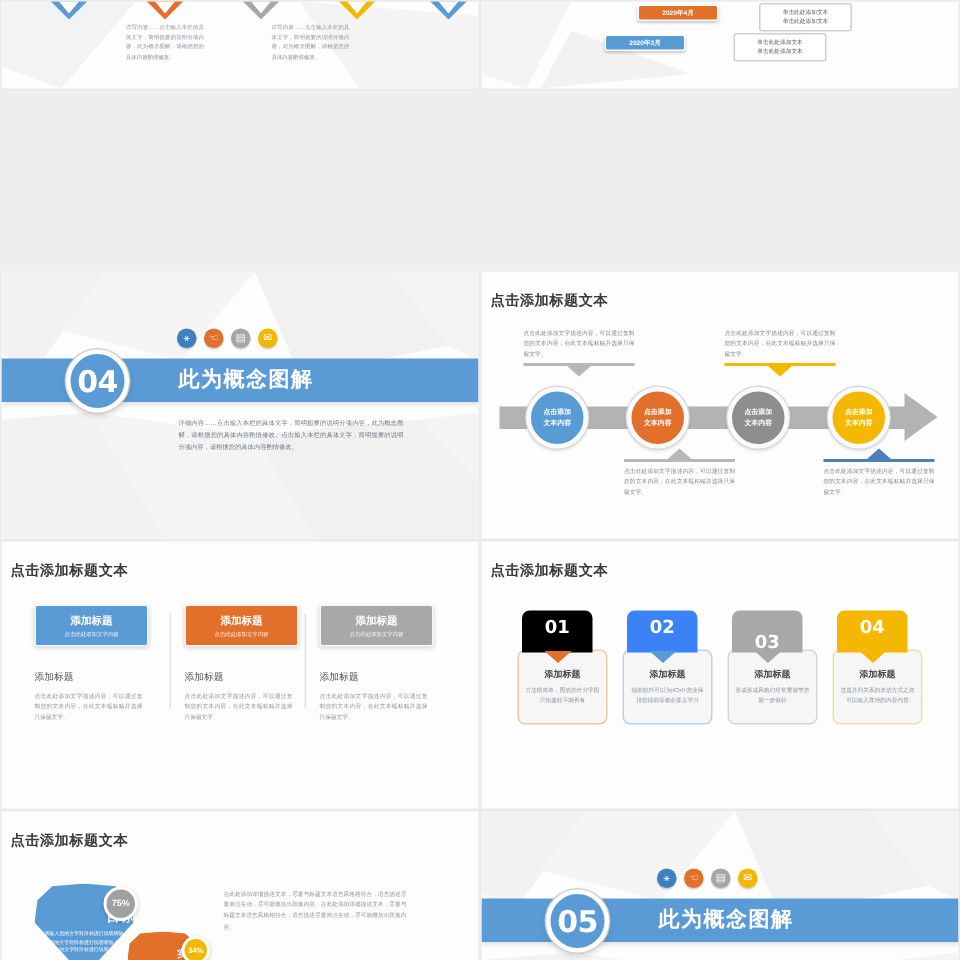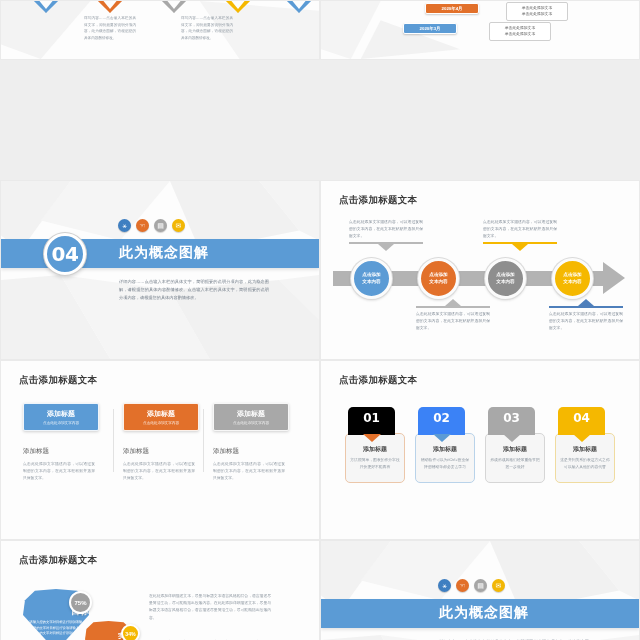--- a/index.html
+++ b/index.html
@@ -22,21 +22,21 @@
     overflow: hidden;
     border: 1px solid #eaeaea;
   }
   .slide.partial-top { height: 60px; }
 
   
   .poly-bg { position: absolute; inset: 0; pointer-events: none; }
   .poly-bg svg { width: 100%; height: 100%; display: block; }
 
   .slide-title {
-    position: absolute; left: 18px; top: 13px;
+    position: absolute; left: 6px; top: 13px;
     font-size: 9.5px; font-weight: bold; color: #3b3b3b;
     letter-spacing: .3px;
   }
 
   
   .band {
     position: absolute; left: 0; right: 0; top: 58px; height: 29px;
     background: #5b9bd5;
     box-shadow: 0 2px 3px rgba(0,0,0,.10);
   }
@@ -145,21 +145,21 @@
   }
   .card4-tab .num { color: #fff; font-size: 12px; font-weight: bold; font-family: "DejaVu Sans", sans-serif; }
   .card4-tab:after {
     content: ""; position: absolute; left: 50%; transform: translateX(-50%);
     bottom: -7px; width: 0; height: 0;
     border-left: 9px solid transparent; border-right: 9px solid transparent;
     border-top: 8px solid currentColor;
   }
   .t-orange { background: #000000; color: #e2702a; }
   .t-blue   { background: #3b82f6; color: #5b9bd5; }
-  .t-gray   { background: #a8a8a8; color: #a8a8a8; }
+  .t-gray   { background: #a8a8a8; color: #a8a8a8; align-items: flex-end; }
   .t-yellow { background: #f5b800; color: #f5b800; }
   .card4-body {
     margin-top: -2px; width: 60px; min-height: 50px;
     background: #f6f6f6; border-radius: 5px;
     padding: 11px 4px 6px;
     text-align: center;
   }
   .b-orange { border: 1px solid #ecc7aa; }
   .b-blue   { border: 1px solid #b9d3ea; }
   .b-gray   { border: 1px solid #d6d6d6; }
@@ -478,17 +478,20 @@
         <polygon points="280,100 320,95 320,140" fill="#f4f4f4"></polygon>
       </svg>
     </div>
     <div class="icon-row">
       <div class="mini-icon mi-blue">⚹</div>
       <div class="mini-icon mi-orange">☜</div>
       <div class="mini-icon mi-gray">▤</div>
       <div class="mini-icon mi-yellow">✉</div>
     </div>
     <div class="band"></div>
+    <div class="big-circle">
+      <span>05</span>
+    </div>
     <div class="section-title">此为概念图解</div>
     <div class="section-body">详细内容……点击输入本栏的具体文字，简明扼要的说明分项内容，此为概念图解，请根据您的具体内容酌情修改。点击输入本栏的具体文字，简明扼要的说明分项内容，请根据您的具体内容酌情修改。</div>
   </div>
 
 </div>
 
 </body></html>

